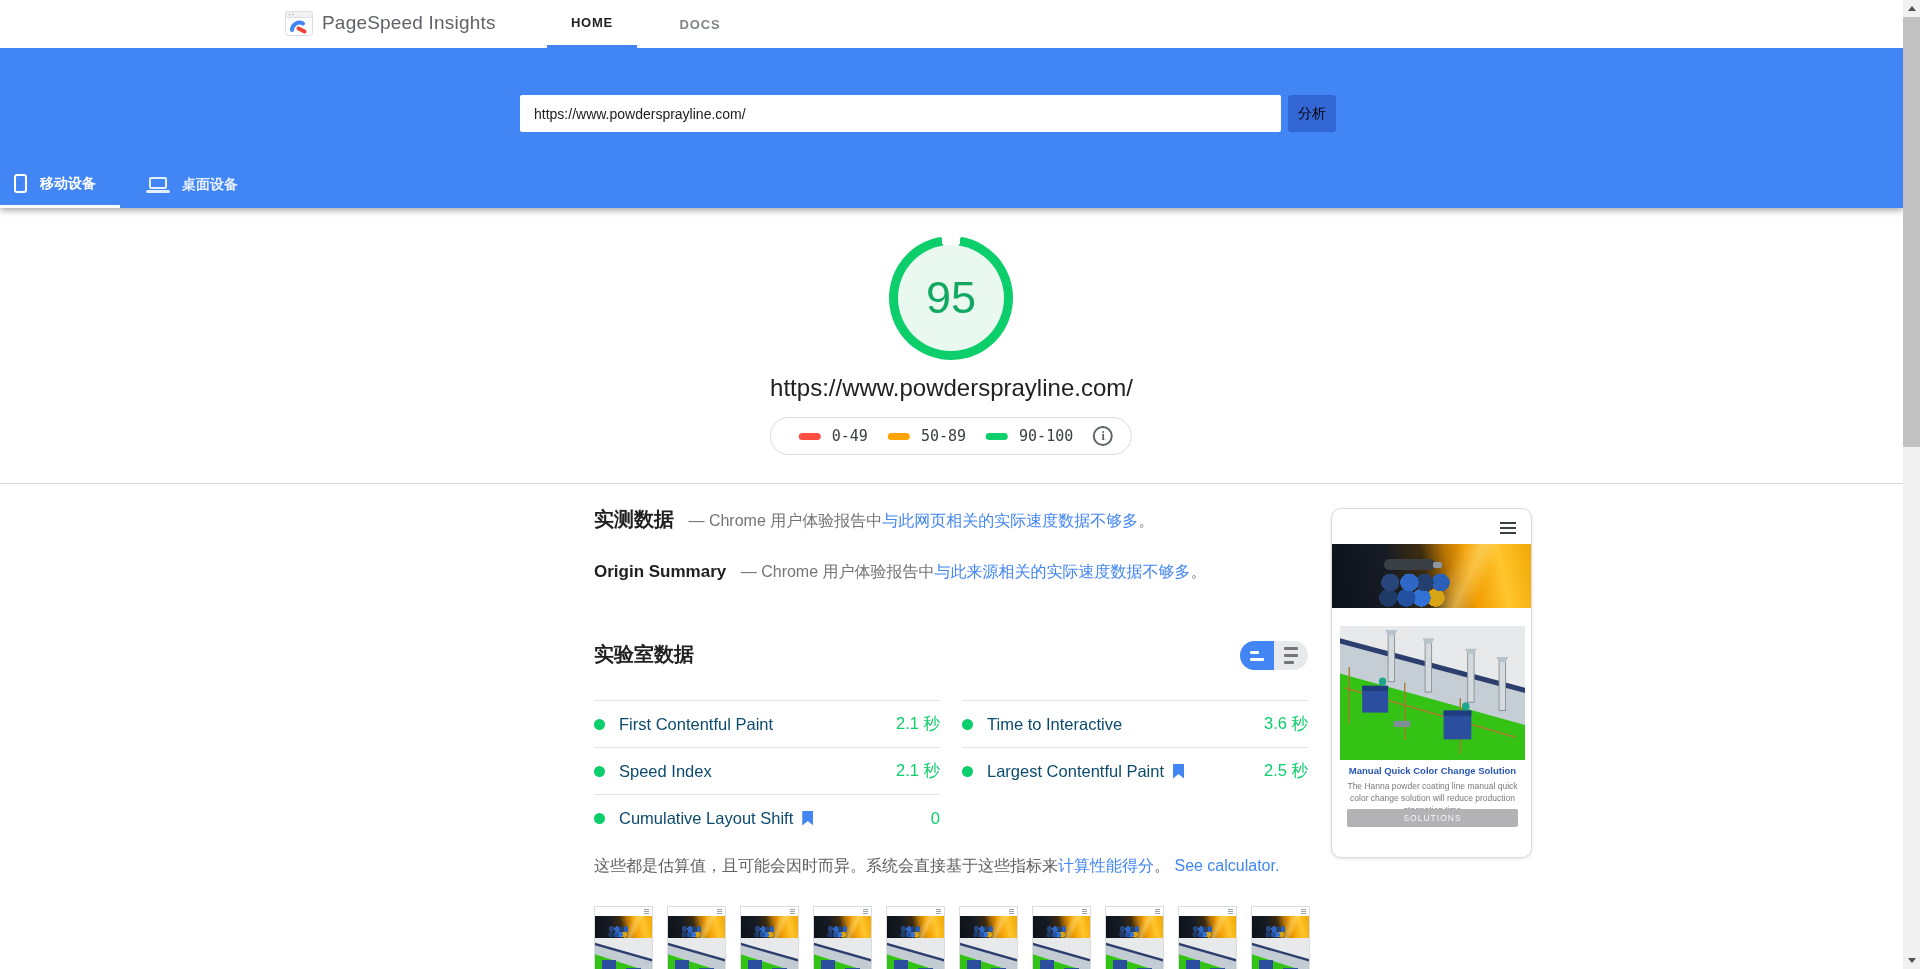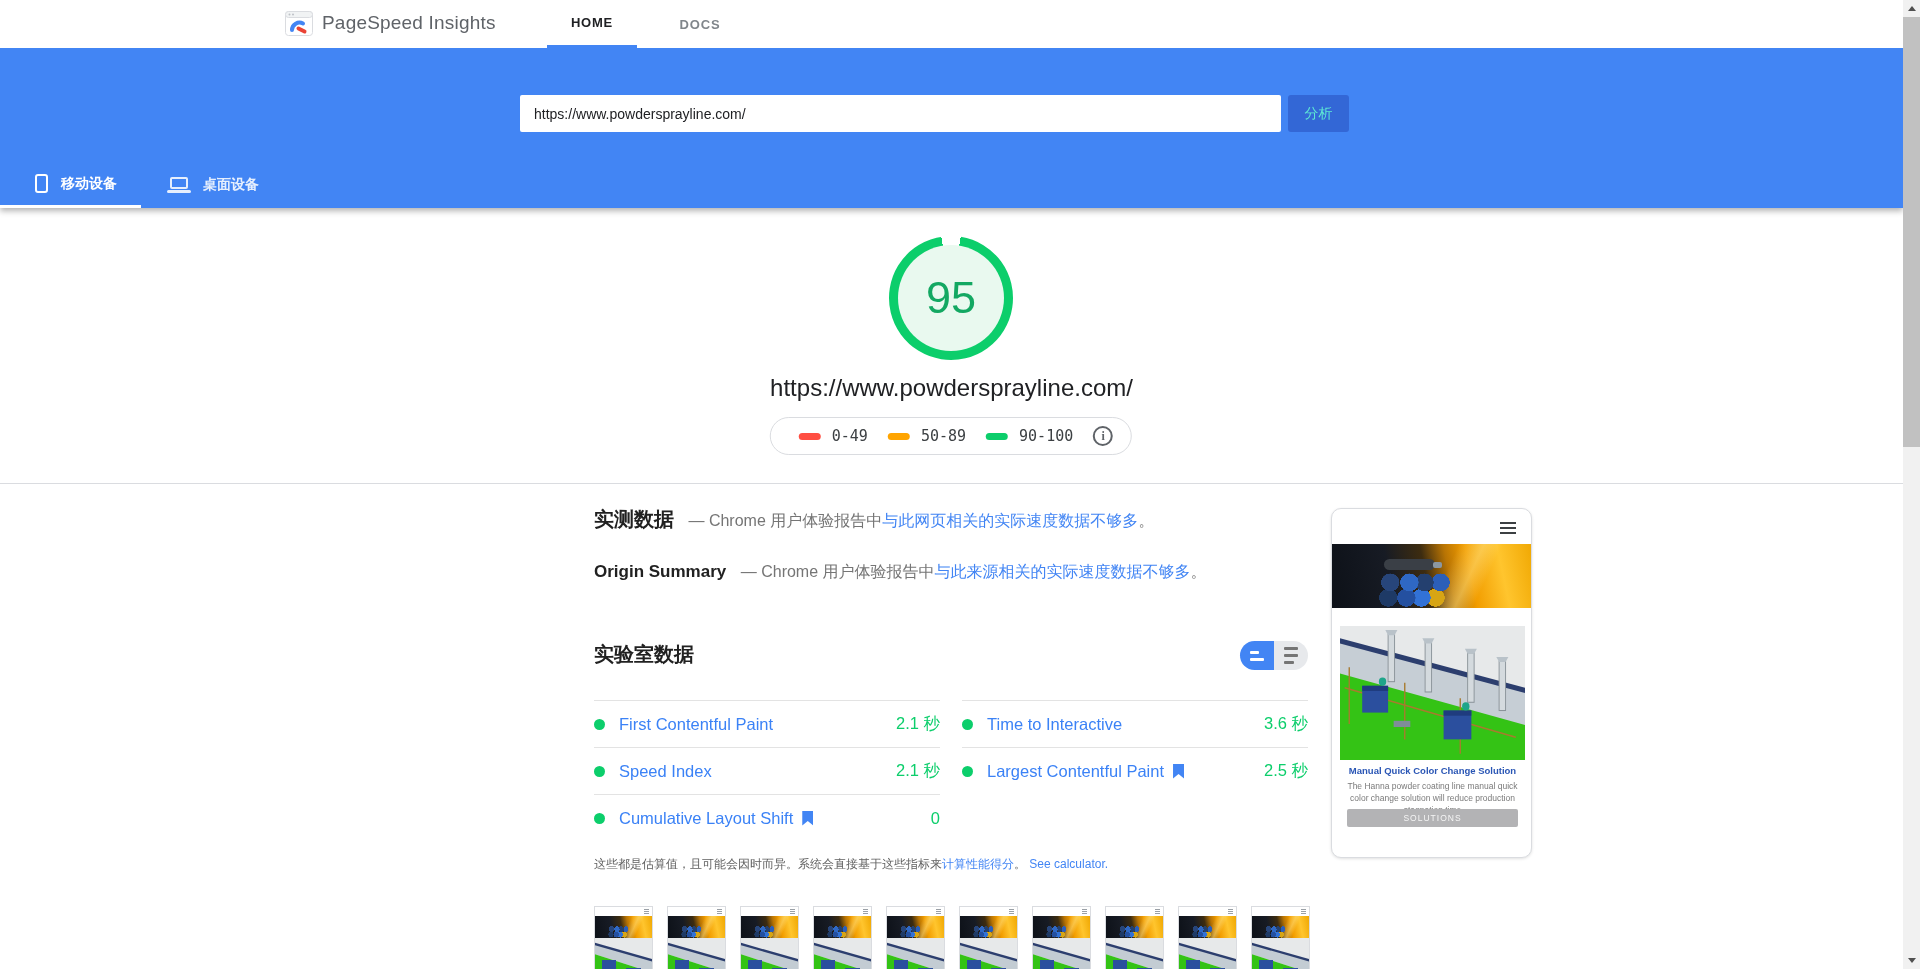--- a/index.html
+++ b/index.html
@@ -14,25 +14,25 @@
   .nav-tab { position:absolute; top:0; height:48px; display:flex; align-items:center; justify-content:center;
     font-size:13px; font-weight:bold; letter-spacing:.8px; cursor:pointer; }
   .nav-home { left:547px; width:90px; color:#202124; border-bottom:3px solid #4285f4; }
   .nav-docs { left:655px; width:90px; color:#80868b; }
 
   
   .banner { position:absolute; top:48px; left:0; width:1903px; height:160px; background:#4285f4;
     box-shadow:0 3px 6px rgba(0,0,0,.3); z-index:4; }
   .url-input { position:absolute; left:520px; top:47px; width:761px; height:37px; border:none; border-radius:2px;
     background:#fff; padding:0 14px; font-size:14px; color:#202124; font-family:"Liberation Sans",sans-serif; outline:none; }
-  .analyze-btn { position:absolute; left:1288px; top:47px; width:61px; height:37px; background:#3367d6; color:#5eead4;
+  .analyze-btn { position:absolute; left:1288px; top:47px; width:48px; height:37px; background:#3367d6; color:#000000;
     border:none; border-radius:3px; font-size:14px; cursor:pointer; font-family:"Liberation Sans",sans-serif; }
   .device-tabs { position:absolute; bottom:0; left:0; display:flex; height:46px; }
   .device-tab { display:flex; align-items:center; height:46px; color:#fff; font-size:14px; font-weight:bold; cursor:pointer; }
-  .device-tab.mobile { padding:0 24px 0 35px; border-bottom:3px solid #fff; }
+  .device-tab.mobile { padding:0 24px 0 14px; border-bottom:3px solid #fff; }
   .device-tab.desktop { padding:0 24px; opacity:.87; margin-left:2px; }
   .phone-icon { width:13px; height:19px; border:2px solid #fff; border-radius:3px; margin-right:13px; }
   .laptop-icon { position:relative; width:24px; height:16px; margin-right:12px; }
   .laptop-icon .lid { position:absolute; left:3px; top:0; width:18px; height:12px; border:2px solid #fff; border-radius:2px; }
   .laptop-icon .base { position:absolute; left:0; bottom:0; width:24px; height:3px; background:#fff; border-radius:2px; }
 
   
   .gauge { position:absolute; left:889px; top:236px; width:124px; height:124px; border-radius:50%;
     background:conic-gradient(#0cce6b 0deg 342deg, #ffffff 342deg 360deg); transform:rotate(9deg); }
   .gauge-inner { position:absolute; inset:9px; border-radius:50%; background:#e9f9ef; transform:rotate(-9deg);
@@ -66,26 +66,26 @@
   .toggle-seg.right { background:#e7e9ec; border-radius:0 15px 15px 0; }
   .tbars { display:flex; flex-direction:column; align-items:flex-start; gap:4px; }
   .tbars span { display:block; height:3px; border-radius:1px; }
   .toggle-seg.left .tbars span { background:#fff; }
   .toggle-seg.right .tbars span { background:#757575; }
 
   .metrics-grid { position:absolute; left:594px; top:700px; width:714px; display:grid;
     grid-template-columns:1fr 1fr; column-gap:22px; }
   .metric-row { display:flex; align-items:center; height:47px; border-top:1px solid #e3e3e3; }
   .metric-dot { width:11px; height:11px; border-radius:50%; background:#0cce6b; margin-right:14px; flex:none; }
-  .metric-name { font-size:16.5px; color:#3b82f6; }
+  .metric-name { font-size:16.5px; color:#0c4a6e; }
   .flag-icon { width:11px; height:15px; background:#4285f4; margin-left:9px;
     clip-path:polygon(0 0,100% 0,100% 100%,50% 70%,0 100%); }
   .metric-value { margin-left:auto; font-size:16.5px; color:#0cce6b; }
 
-  .note-line { position:absolute; left:594px; top:856px; width:760px; font-size:12px; color:#616161; }
+  .note-line { position:absolute; left:594px; top:856px; width:760px; font-size:16px; color:#616161; }
 
   
   .thumbs { position:absolute; left:594px; top:906px; display:flex; gap:14px; }
   .thumb { width:59px; height:80px; border:1px solid #dadce0; background:#fff; cursor:pointer; overflow:hidden; }
   .mini-bar { height:9px; background:#fff; display:flex; justify-content:flex-end; align-items:center; padding-right:3px; }
   .mini-burger { display:flex; flex-direction:column; gap:1px; }
   .mini-burger span { display:block; width:5px; height:1px; background:#9aa0a6; }
   .hero-img { position:relative; background:
     radial-gradient(ellipse 4.6% 14% at 29% 60%, #27457a 98%, transparent 100%),
     radial-gradient(ellipse 4.6% 14% at 38.5% 60%, #2f68c4 98%, transparent 100%),

